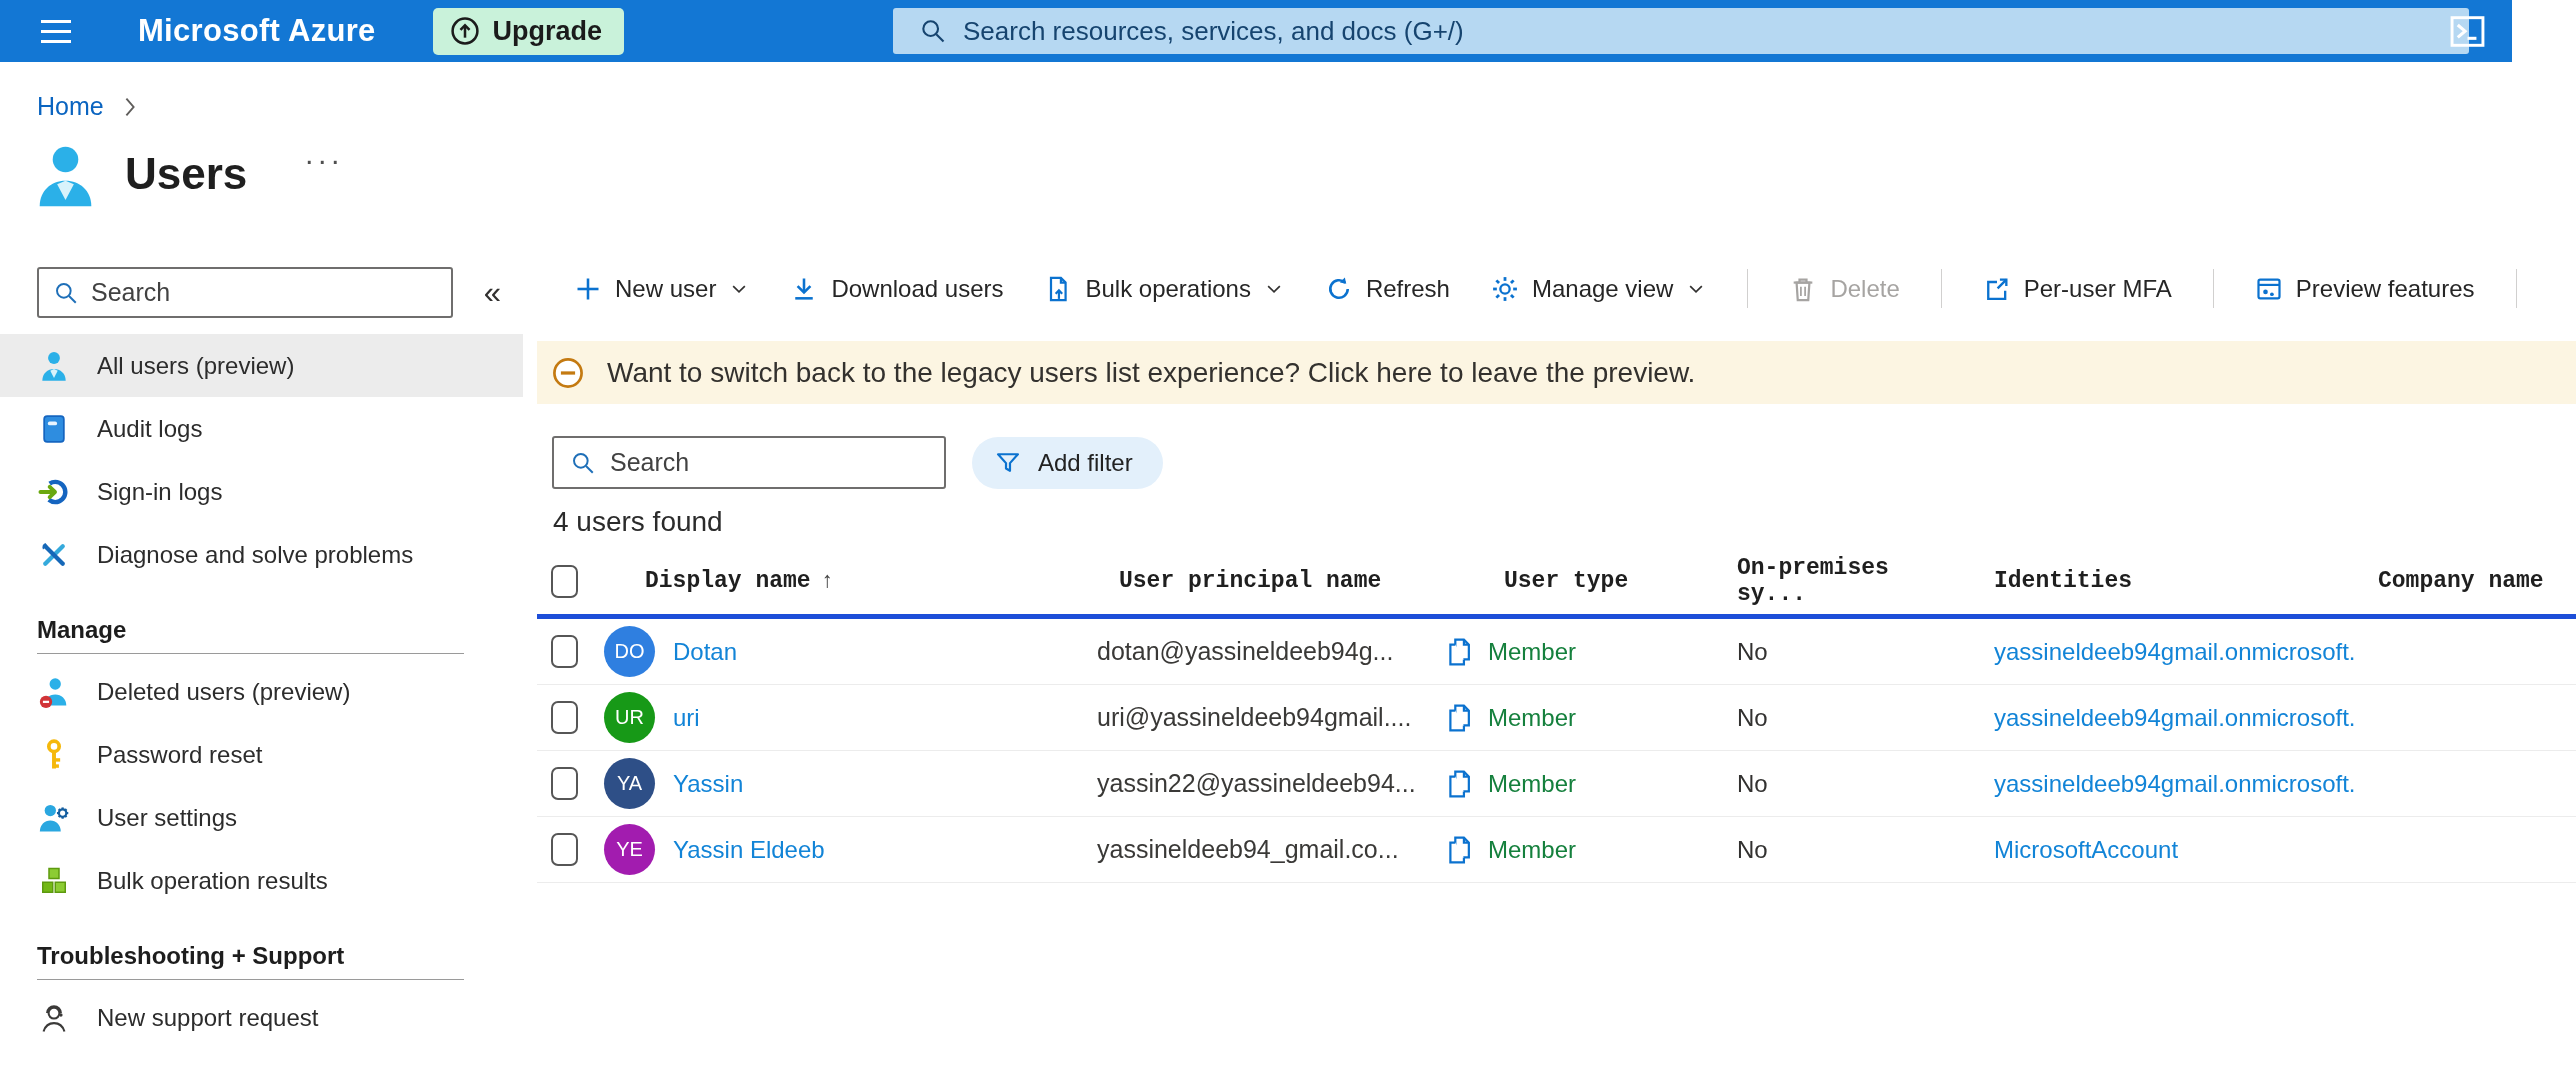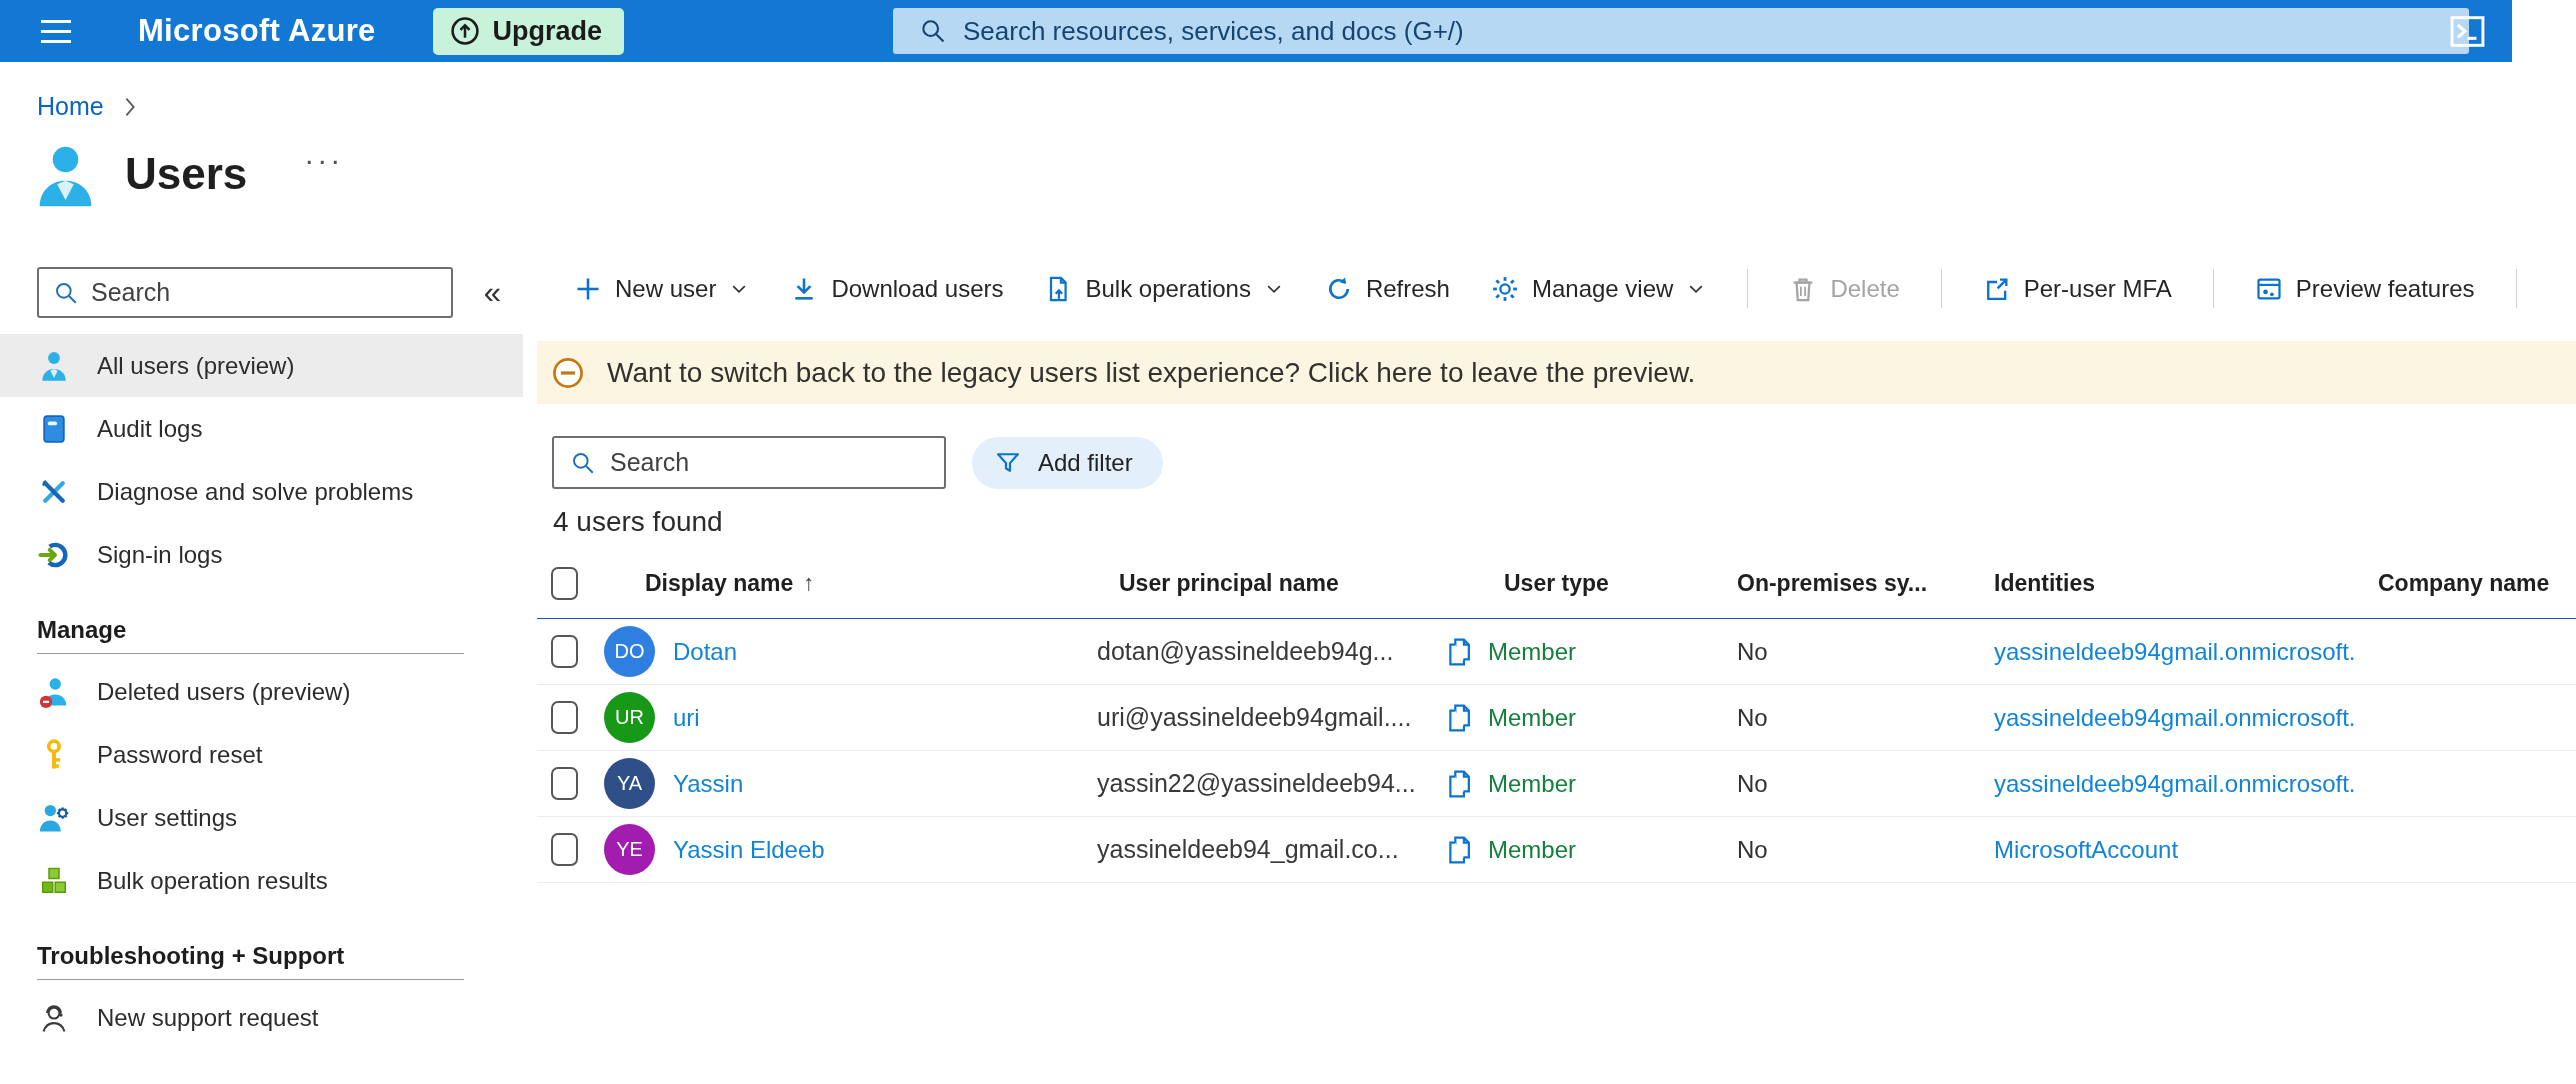--- a/index.html
+++ b/index.html
@@ -55,21 +55,21 @@
   .tbl-search { width:394px; height:53px; border:2px solid #6f6e6d; border-radius:3px; display:flex; align-items:center; padding-left:16px; gap:14px; background:#fff; }
   .tbl-search input { flex:1; border:none; outline:none; font-family:"Liberation Sans",sans-serif; font-size:25px; color:#333; min-width:0; }
   .tbl-search input::placeholder { color:#424242; opacity:1; }
   .addfilter { margin-left:26px; height:52px; border-radius:27px; background:#e3f0fb; display:flex; align-items:center; padding:0 30px 0 22px; gap:16px; font-size:24px; color:#222; cursor:pointer; }
 
   .count { position:absolute; top:506px; left:16px; font-size:28px; color:#2b2b2b; }
 
   
   .utable { position:absolute; top:548px; left:0; right:0; }
   .trow { display:grid; grid-template-columns:57px 501px 391px 235px 247px 394px 1fr; align-items:center; }
-  .thead { height:71px; border-bottom:1px solid #1d4ed8; font-weight:bold; font-size:23px; color:#1f1f1f; }
+  .thead { height:71px; border-bottom:5px solid #1d4ed8; font-weight:bold; font-size:23px; color:#1f1f1f;font-family:Liberation Mono, monospace; }
   .tdata { height:66px; border-bottom:1px solid #ececec; font-size:24px; }
   .cb { width:27px; height:33px; border:2px solid #565656; border-radius:7px; margin-left:14px; background:#fff; cursor:pointer; }
   .th-name { padding-left:51px; display:flex; align-items:center; gap:10px; cursor:pointer; }
   .th-upn { padding-left:24px; cursor:pointer; }
   .th-utype { padding-left:18px; cursor:pointer; }
   .th-onprem { padding-left:16px; cursor:pointer; }
   .th-ident { padding-left:26px; cursor:pointer; }
   .th-comp { padding-left:16px; cursor:pointer; }
   .sortarrow { font-size:22px; color:#454545; }
   .cell-name { display:flex; align-items:center; }
@@ -170,39 +170,39 @@
         <span class="nav-ic">
           <svg width="30" height="32" viewBox="0 0 24 26">
               <rect x="4" y="2.5" width="16" height="21" rx="2.5" fill="#2e8de0" stroke="#1565c0" stroke-width="1.4"></rect>
               <rect x="7" y="7" width="7.5" height="3" rx="1.5" fill="#eaf5ff"></rect>
             </svg>
         </span>
         <span>Audit logs</span>
       </div>
       <div class="nav-item">
         <span class="nav-ic">
-          <svg width="30" height="30" viewBox="0 0 24 24">
-              <line x1="5" y1="19" x2="19" y2="5" stroke="#35aadc" stroke-width="3.4" stroke-linecap="round"></line>
-              <line x1="5" y1="5" x2="19" y2="19" stroke="#1668b8" stroke-width="3.4" stroke-linecap="round"></line>
-              <path d="M3.2 7.5a3.6 3.6 0 0 1 2-5.2l1.6 2.4z" fill="#1668b8"></path>
-            </svg>
-        </span>
-        <span>Diagnose and solve problems</span>
-      </div>
-      <div class="nav-item">
-        <span class="nav-ic">
           <svg width="32" height="32" viewBox="0 0 26 24">
               <g transform="rotate(180 14 12)">
                 <circle cx="14" cy="12" r="8.2" fill="none" stroke="#1565c0" stroke-width="3.6" stroke-dasharray="36 16" stroke-dashoffset="-8"></circle>
               </g>
               <line x1="2" y1="12" x2="13" y2="12" stroke="#6aa80f" stroke-width="3.2" stroke-linecap="round"></line>
               <polyline points="9.5,7.8 13.8,12 9.5,16.2" fill="none" stroke="#6aa80f" stroke-width="3.2" stroke-linecap="round" stroke-linejoin="round"></polyline>
             </svg>
         </span>
         <span>Sign-in logs</span>
+      </div>
+      <div class="nav-item">
+        <span class="nav-ic">
+          <svg width="30" height="30" viewBox="0 0 24 24">
+              <line x1="5" y1="19" x2="19" y2="5" stroke="#35aadc" stroke-width="3.4" stroke-linecap="round"></line>
+              <line x1="5" y1="5" x2="19" y2="19" stroke="#1668b8" stroke-width="3.4" stroke-linecap="round"></line>
+              <path d="M3.2 7.5a3.6 3.6 0 0 1 2-5.2l1.6 2.4z" fill="#1668b8"></path>
+            </svg>
+        </span>
+        <span>Diagnose and solve problems</span>
       </div>
 
       <div class="nav-section">
         <div class="nav-header">Manage</div>
         <div class="nav-divider"></div>
         <div class="nav-item">
           <span class="nav-ic">
             <svg width="30" height="32" viewBox="0 0 24 26">
                 <circle cx="13" cy="6.5" r="4.6" fill="#2bb0e8"></circle>
                 <path d="M4 24c0-5.4 4-9 9-9s9 3.6 9 9z" fill="#2bb0e8"></path>

